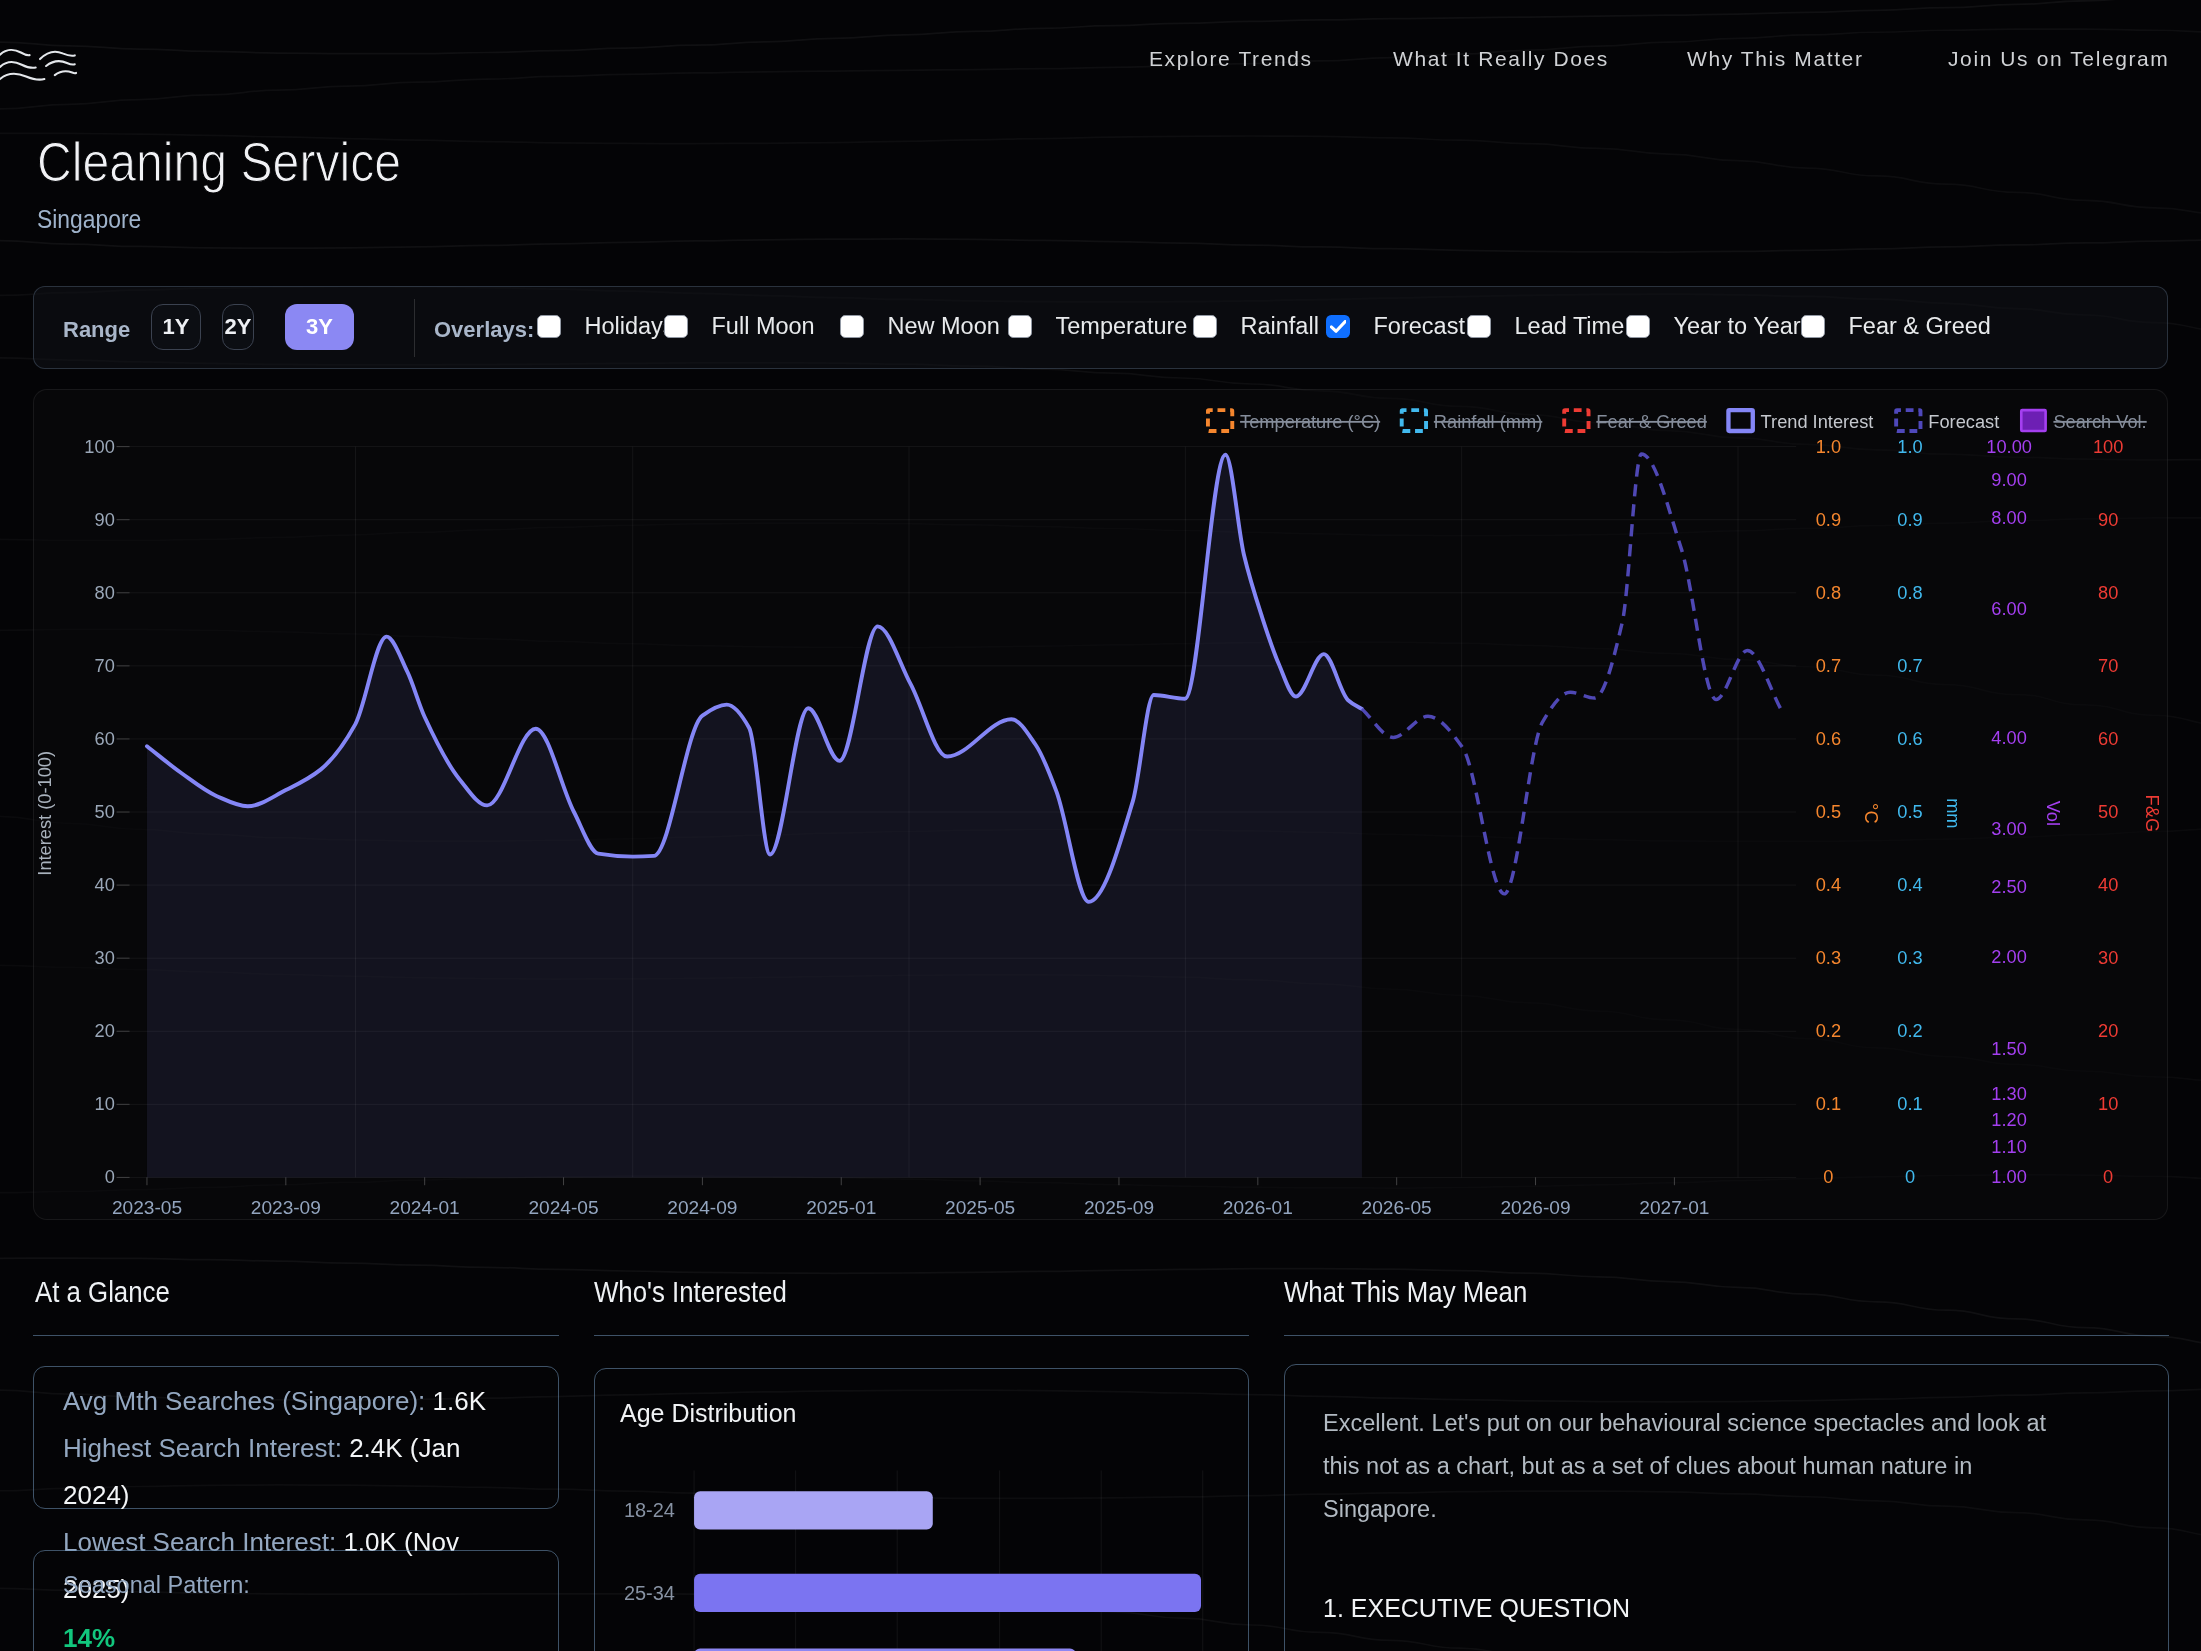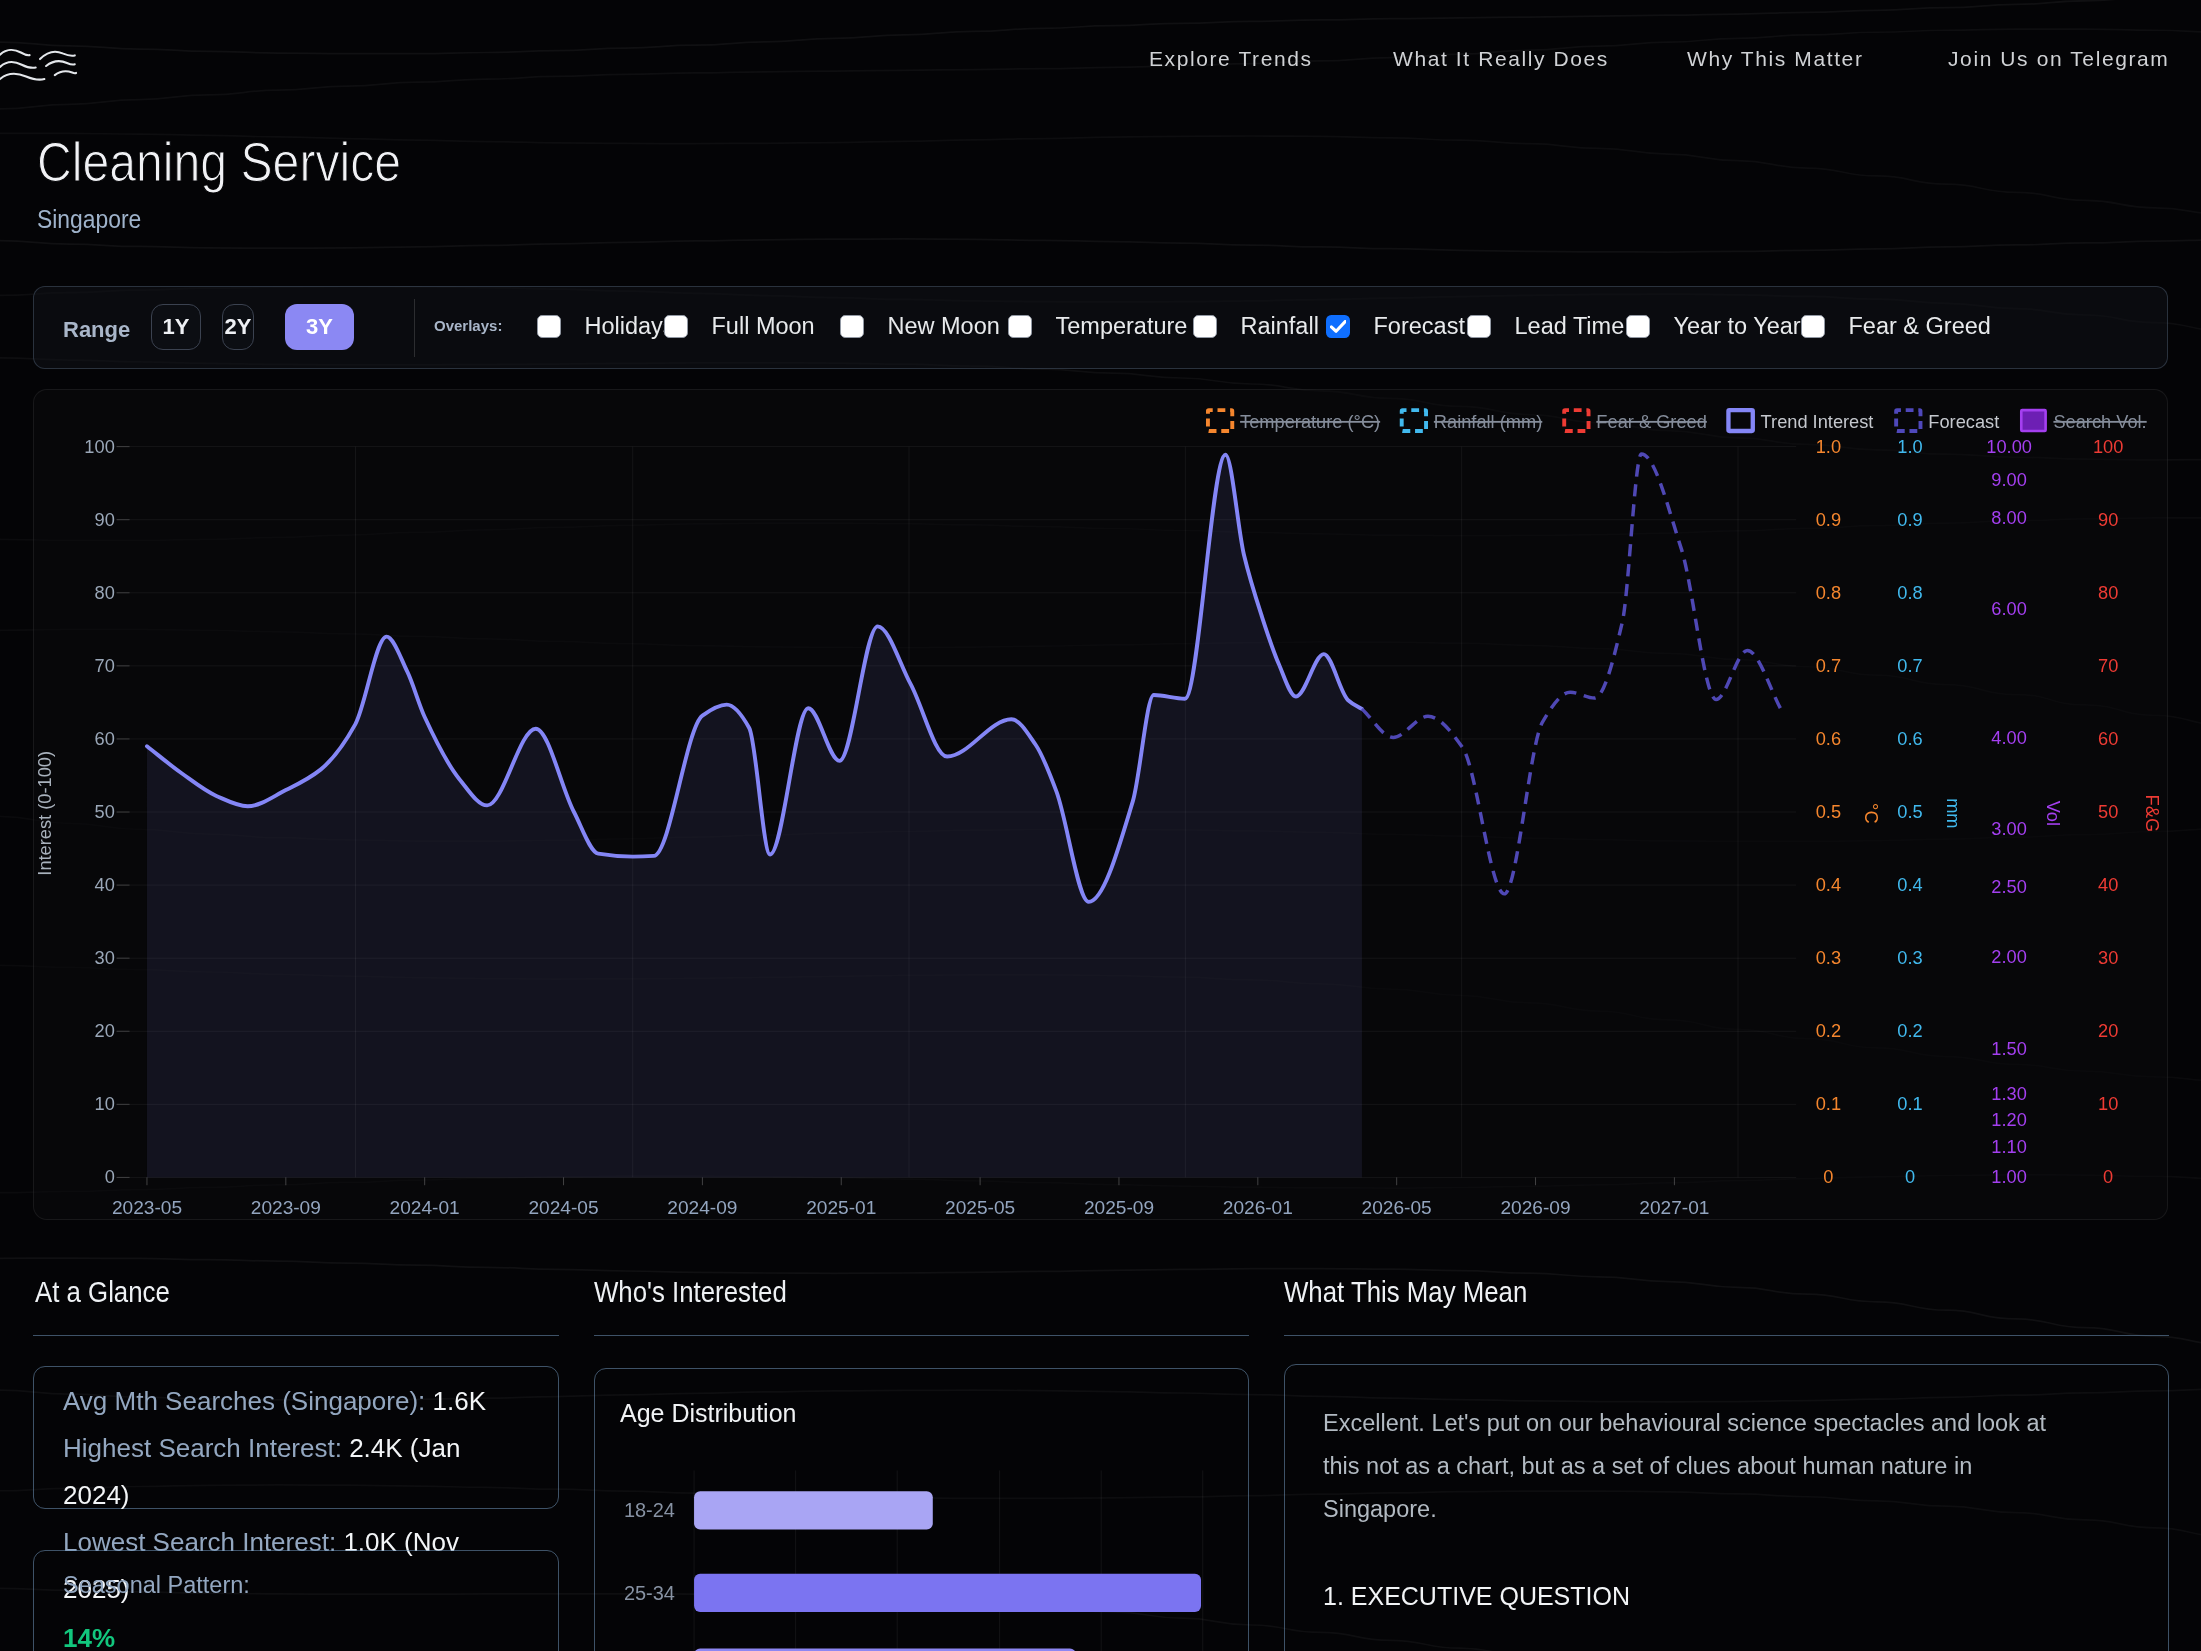--- a/index.html
+++ b/index.html
@@ -55,21 +55,21 @@
 <a style="left:1948px">Join Us on Telegram</a>
 </nav>
 <h1>Cleaning Service</h1>
 <div class="sub">Singapore</div>
 <div class="bar">
 <span class="lab" style="left:29px">Range</span>
 <div class="btn" style="left:117px;width:50px">1Y</div>
 <div class="btn" style="left:188px;width:32px">2Y</div>
 <div class="btn on" style="left:251px;width:69px">3Y</div>
 <div class="sep"></div>
-<span class="lab" style="left:400px;font-size:15px">Overlays:</span>
+<span class="lab" style="left:400px;font-size:22px">Overlays:</span>
 <label class="cb" style="left:503px">
       <span class="box"></span>
       <span>Holidays</span>
     </label>
     <label class="cb" style="left:630px">
       <span class="box"></span>
       <span>Full Moon</span>
     </label>
     <label class="cb" style="left:806px">
       <span class="box"></span>
@@ -268,14 +268,14 @@
 <rect x="115" y="142" width="275" height="44" rx="7" fill="#a9a5f4"></rect>
 <text x="93" y="267" text-anchor="end" style="font:23px 'Liberation Sans',sans-serif" fill="#8792a3">25-34</text>
 <rect x="115" y="237" width="584" height="44" rx="7" fill="#7b74f1"></rect>
 <rect x="115" y="323" width="440" height="44" rx="7" fill="#8d86f2"></rect>
 </svg>
 
 <h2 style="left:1284px;top:1275px">What This May Mean</h2>
 <div class="rule" style="left:1284px;top:1335px;width:885px"></div>
 <div class="card" style="left:1284px;top:1364px;width:885px;height:326px;padding:37px 38px;color:#b2bac2;font-size:23.5px;line-height:43px">
 <div>Excellent. Let's put on our behavioural science spectacles and look at<br>this not as a chart, but as a set of clues about human nature in<br>Singapore.</div>
-<div style="margin-top:44px;font-size:25px;color:#f2f4f6">1. EXECUTIVE QUESTION</div>
+<div style="margin-top:56px;font-size:25px;color:#f2f4f6">1. EXECUTIVE QUESTION</div>
 </div>
 
 </body></html>

